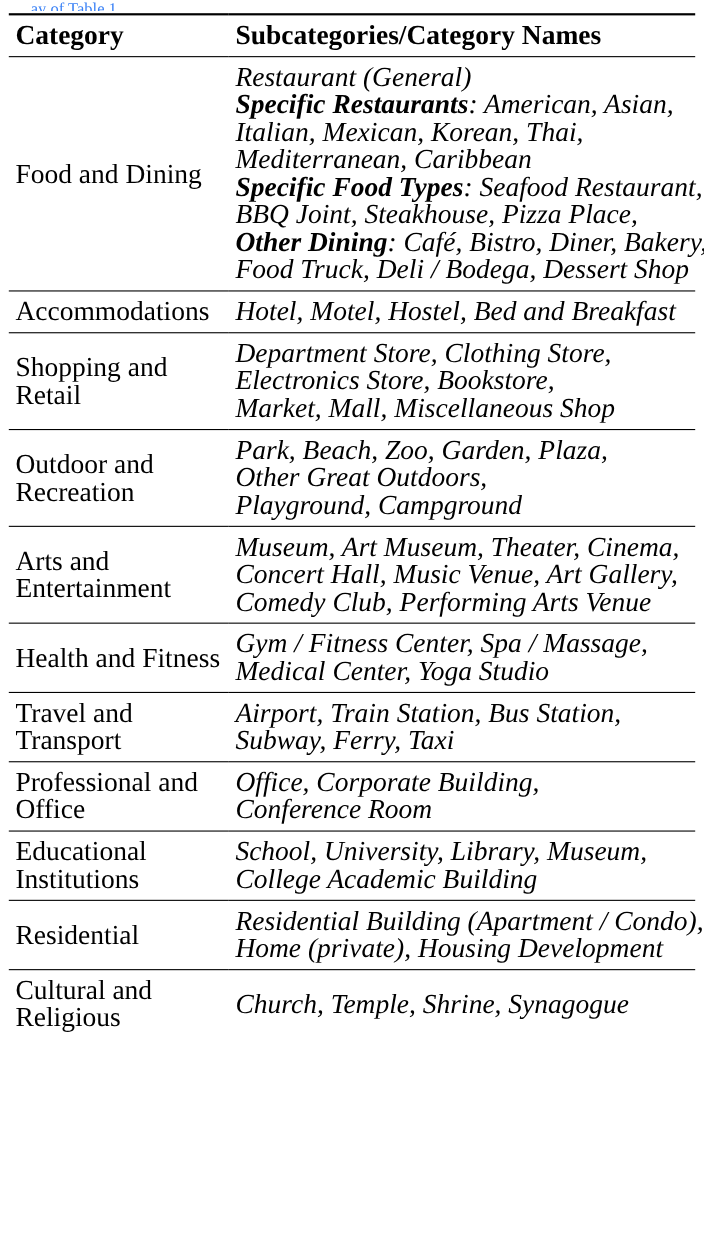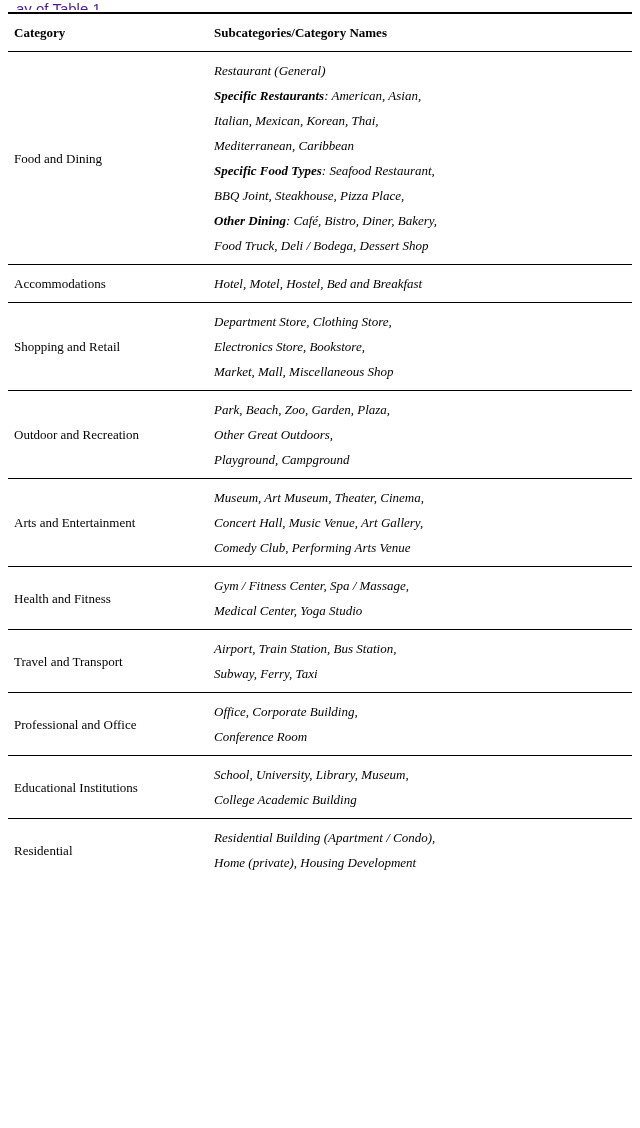--- a/index.html
+++ b/index.html
@@ -15,41 +15,41 @@
     overflow: hidden;
   }
   .page {
     position: relative;
     width: 640px;
     height: 1128px;
     box-sizing: border-box;
     padding: 0 8px;
   }
   .clipped-caption {
-    font-family: Liberation Sans, sans-serif;
+    font-family: Liberation Serif, serif;
     font-size: 15px;
-    color: #4c1d95;
+    color: #3b82f6;
     height: 10px;
     overflow: hidden;
     line-height: 18px;
-    margin: 0 0 2px 8px;
+    margin: 0 0 2px 20px;
     white-space: nowrap;
   }
   table.cat-table {
     width: 624px;
     border-collapse: collapse;
     table-layout: fixed;
     margin: 0 auto;
   }
   table.cat-table th,
   table.cat-table td {
     vertical-align: middle;
     text-align: left;
     padding: 6px 4px 6px 6px;
-    font-size: 13px;
+    font-size: 25px;
     line-height: 25px;
   }
   thead th {
     font-weight: bold;
     font-size: 20px;
     padding-top: 4px;
     padding-bottom: 8px;
   }
   .col-cat { width: 200px; }
   .col-sub { width: 424px; }
@@ -155,15 +155,21 @@
             <span class="sub-line"><span>College Academic Building</span></span>
           </td>
         </tr>
         <tr>
           <td class="cat-cell">Residential</td>
           <td>
             <span class="sub-line"><span>Residential Building (Apartment / Condo),</span></span>
             <span class="sub-line"><span>Home (private), Housing Development</span></span>
           </td>
         </tr>
+        <tr>
+          <td class="cat-cell">Cultural and Religious</td>
+          <td>
+            <span class="sub-line"><span>Church, Temple, Shrine, Synagogue</span></span>
+          </td>
+        </tr>
       </tbody>
   </table>
 </div>
 
 </body></html>

